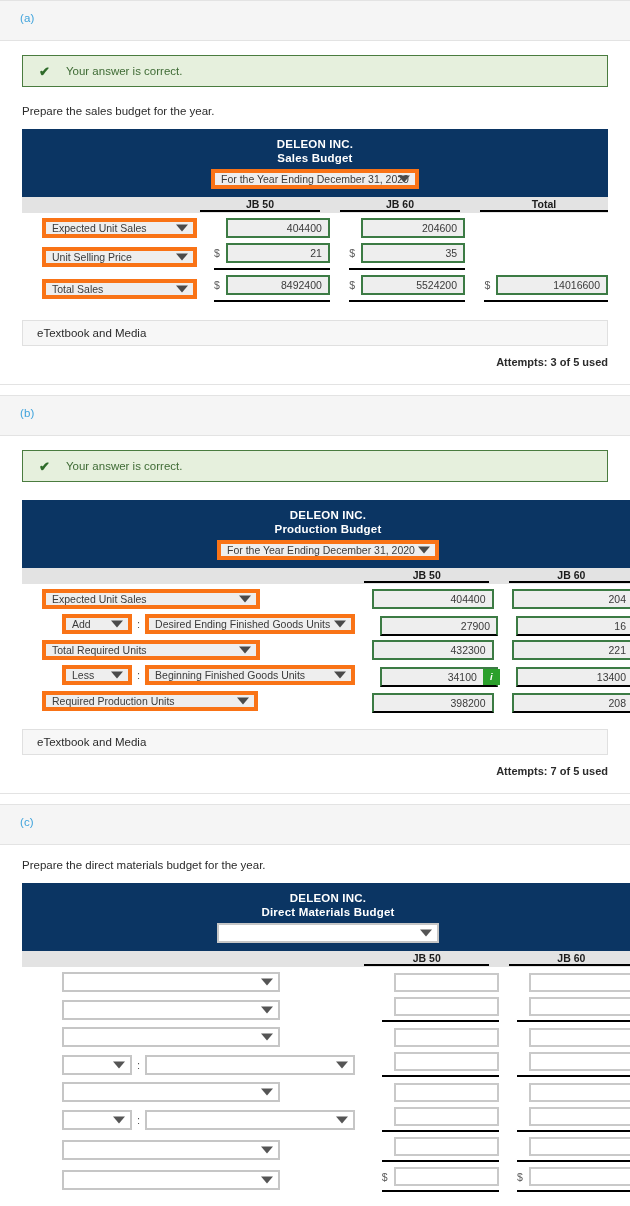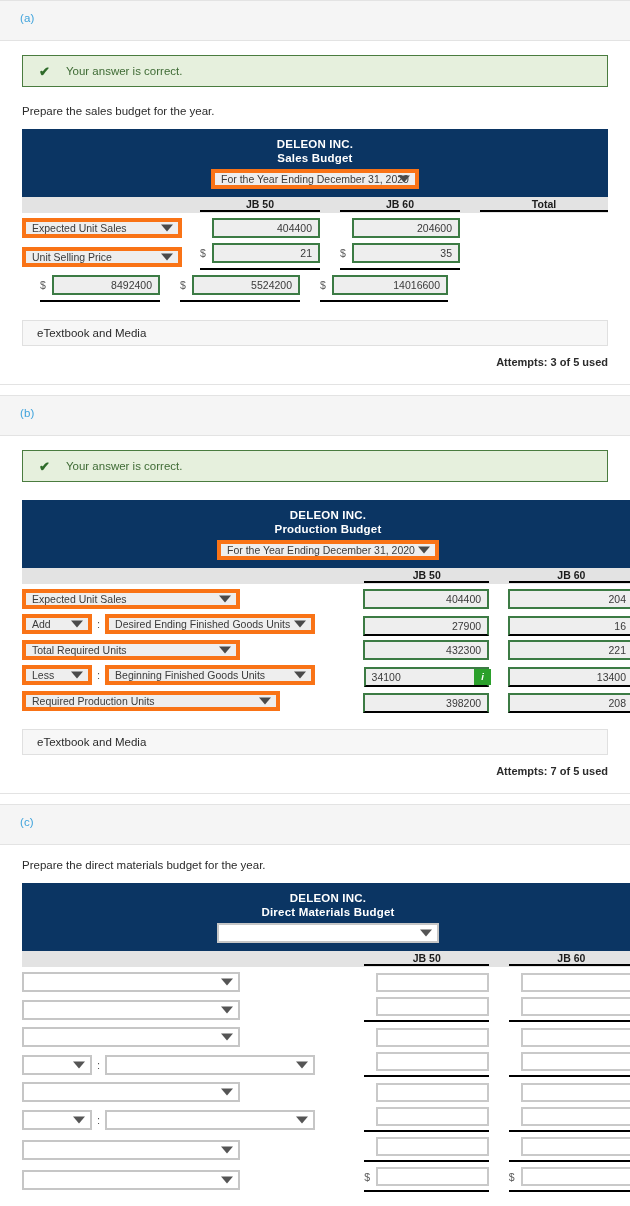--- a/index.html
+++ b/index.html
@@ -160,21 +160,21 @@
   }
   .attempts {
     text-align: right;
     font-size: 11px;
     font-weight: bold;
     color: #2b2b2b;
     margin-top: 10px;
   }
 
   .qualifier { font-size: 11px; color:#555; padding: 0 5px; }
-  .row { display: flex; align-items: center; }
+  .row { display: flex; align-items: center; margin-left: 20px; }
 </style>
 </head>
 <body>
 
 <div class="panel">
   <div class="panel-head">
     <span class="part-letter">(a)</span>
   </div>
   <div class="panel-body">
 
@@ -243,20 +243,26 @@
         <div style="width:20px;"></div>
         <div class="cellwrap rule" style="width:120px;padding-bottom:5px;">
           <span class="dollar">$</span>
           <div class="vin" style="flex:1">35</div>
         </div>
         <div style="width:20px;"></div>
         <div style="width:128px;"></div>
       </div>
 
       <div class="row" style="margin-top:5px;">
+        <div style="width:160px;">
+          <div class="sel">
+            <span>Total Sales</span>
+            <span class="carat"></span>
+          </div>
+        </div>
         <div style="width:18px;"></div>
         <div class="cellwrap rule" style="width:120px;padding-bottom:5px;">
           <span class="dollar">$</span>
           <div class="vin" style="flex:1">8492400</div>
         </div>
         <div style="width:20px;"></div>
         <div class="cellwrap rule" style="width:120px;padding-bottom:5px;">
           <span class="dollar">$</span>
           <div class="vin" style="flex:1">5524200</div>
         </div>
@@ -356,30 +362,30 @@
             <span class="carat"></span>
           </div>
           <span class="qualifier">:</span>
           <div class="sel" style="width:210px;">
             <span>Beginning Finished Goods Units</span>
             <span class="carat"></span>
           </div>
         </div>
         <div style="width:25px;"></div>
         <div class="vin rule" style="width:130px;margin-bottom:-3px;padding-right:0;">
-          <span style="flex:1;text-align:left;padding-right:0;">34100</span>
+          <span style="flex:1;text-align:right;padding-right:6px;">34100</span>
           <span class="infobadge">i</span>
         </div>
         <div style="width:20px;"></div>
         <div class="vin rule" style="width:130px;margin-bottom:-3px;">13400</div>
       </div>
 
       <div class="row" style="margin-top:6px;">
         <div style="width:330px;">
-          <div class="sel" style="width:258px;">
+          <div class="sel" style="width:216px;">
             <span>Required Production Units</span>
             <span class="carat"></span>
           </div>
         </div>
         <div style="width:25px;"></div>
         <div class="vin rule" style="width:130px;padding-bottom:0;margin-bottom:-3px;">398200</div>
         <div style="width:20px;"></div>
         <div class="vin rule" style="width:130px;padding-bottom:0;margin-bottom:-3px;">208</div>
       </div>
     </div>

